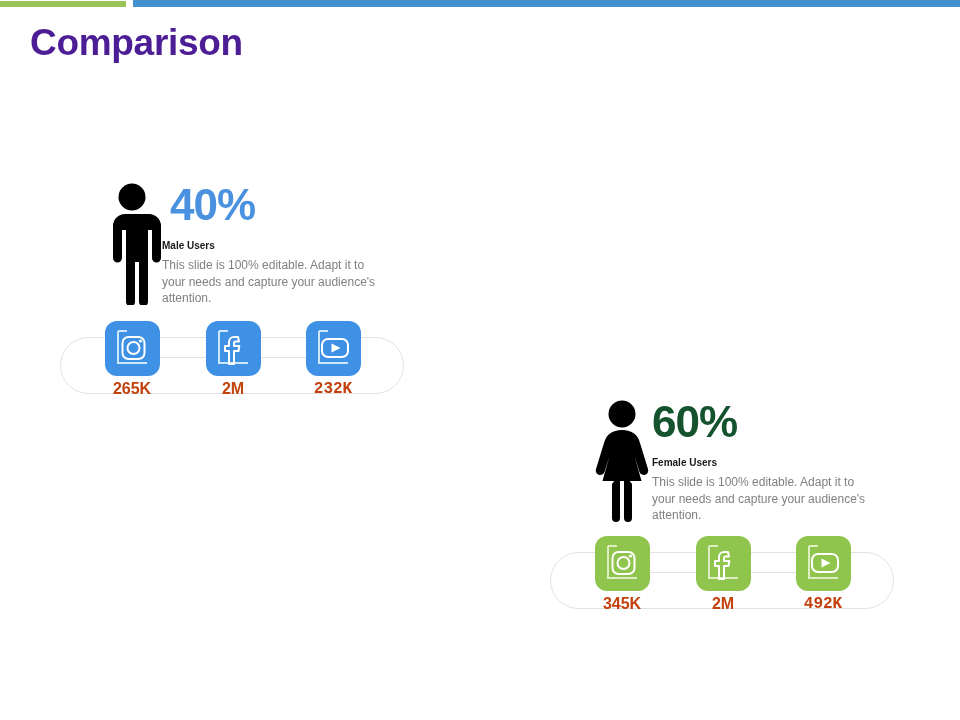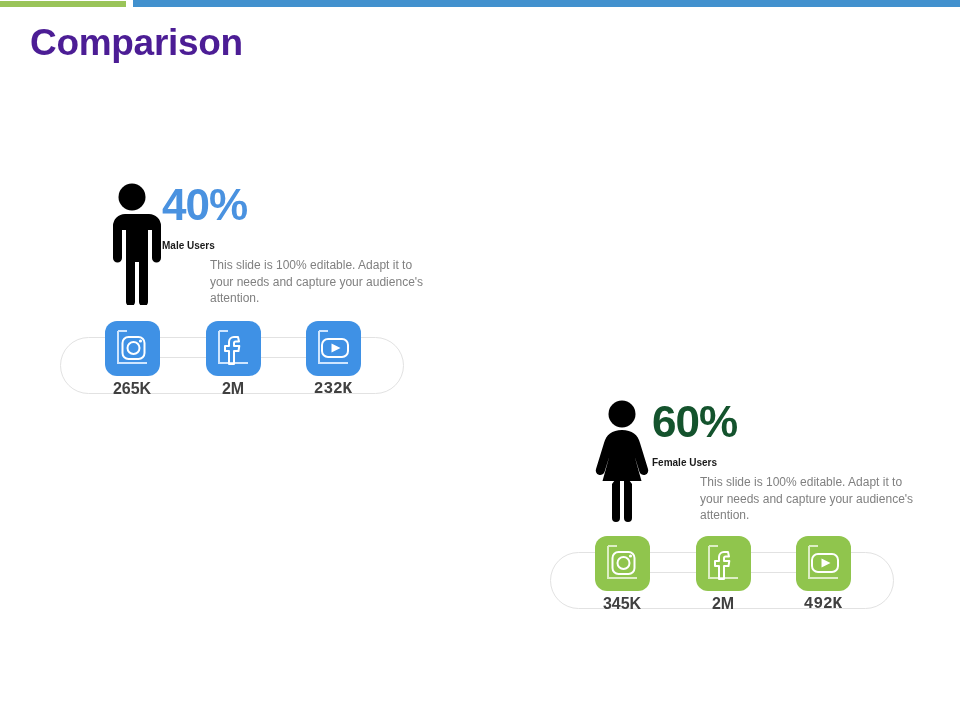--- a/index.html
+++ b/index.html
@@ -71,21 +71,21 @@
   .pct {
     position: absolute;
     left: 100px;
     top: -3px;
     font-size: 44px;
     font-weight: bold;
     line-height: 50px;
     letter-spacing: -1px;
     white-space: nowrap;
   }
-  .panel-male .pct   { color: #4a92e0; }
+  .panel-male .pct   { color: #4a92e0; margin-left: 8px; }
   .panel-female .pct { color: #14532d; }
 
   
   .sub-head {
     position: absolute;
     left: 100px;
     top: 55px;
     font-size: 10px;
     font-weight: bold;
     color: #1a1a1a;
@@ -95,21 +95,20 @@
 
   
   .body-copy {
     position: absolute;
     left: 100px;
     top: 74px;
     width: 222px;
     font-size: 12px;
     color: #808080;
     line-height: 16.5px;
-    margin-left: 48px;
   }
 
   
   .stats {
     position: absolute;
     width: 348px;
     height: 78px;
   }
   .panel-male .stats   { left: -2px;  top: 138px; }
   .panel-female .stats { left: -2px;  top: 136px; }
@@ -155,21 +154,21 @@
   .panel-female .icon-tile { background: #90c54d; }
   .icon-tile svg {
     position: absolute;
     left: 0; top: 0;
   }
 
   .stat-value {
     margin-top: 3px;
     font-size: 16px;
     font-weight: bold;
-    color: #404040;
+    color: #c2410c;
     line-height: 20px;
     white-space: nowrap;
   }
 </style>
 </head>
 <body>
 
 <div class="topbar">
   <div class="seg-green"></div>
   <div class="seg-blue"></div>

